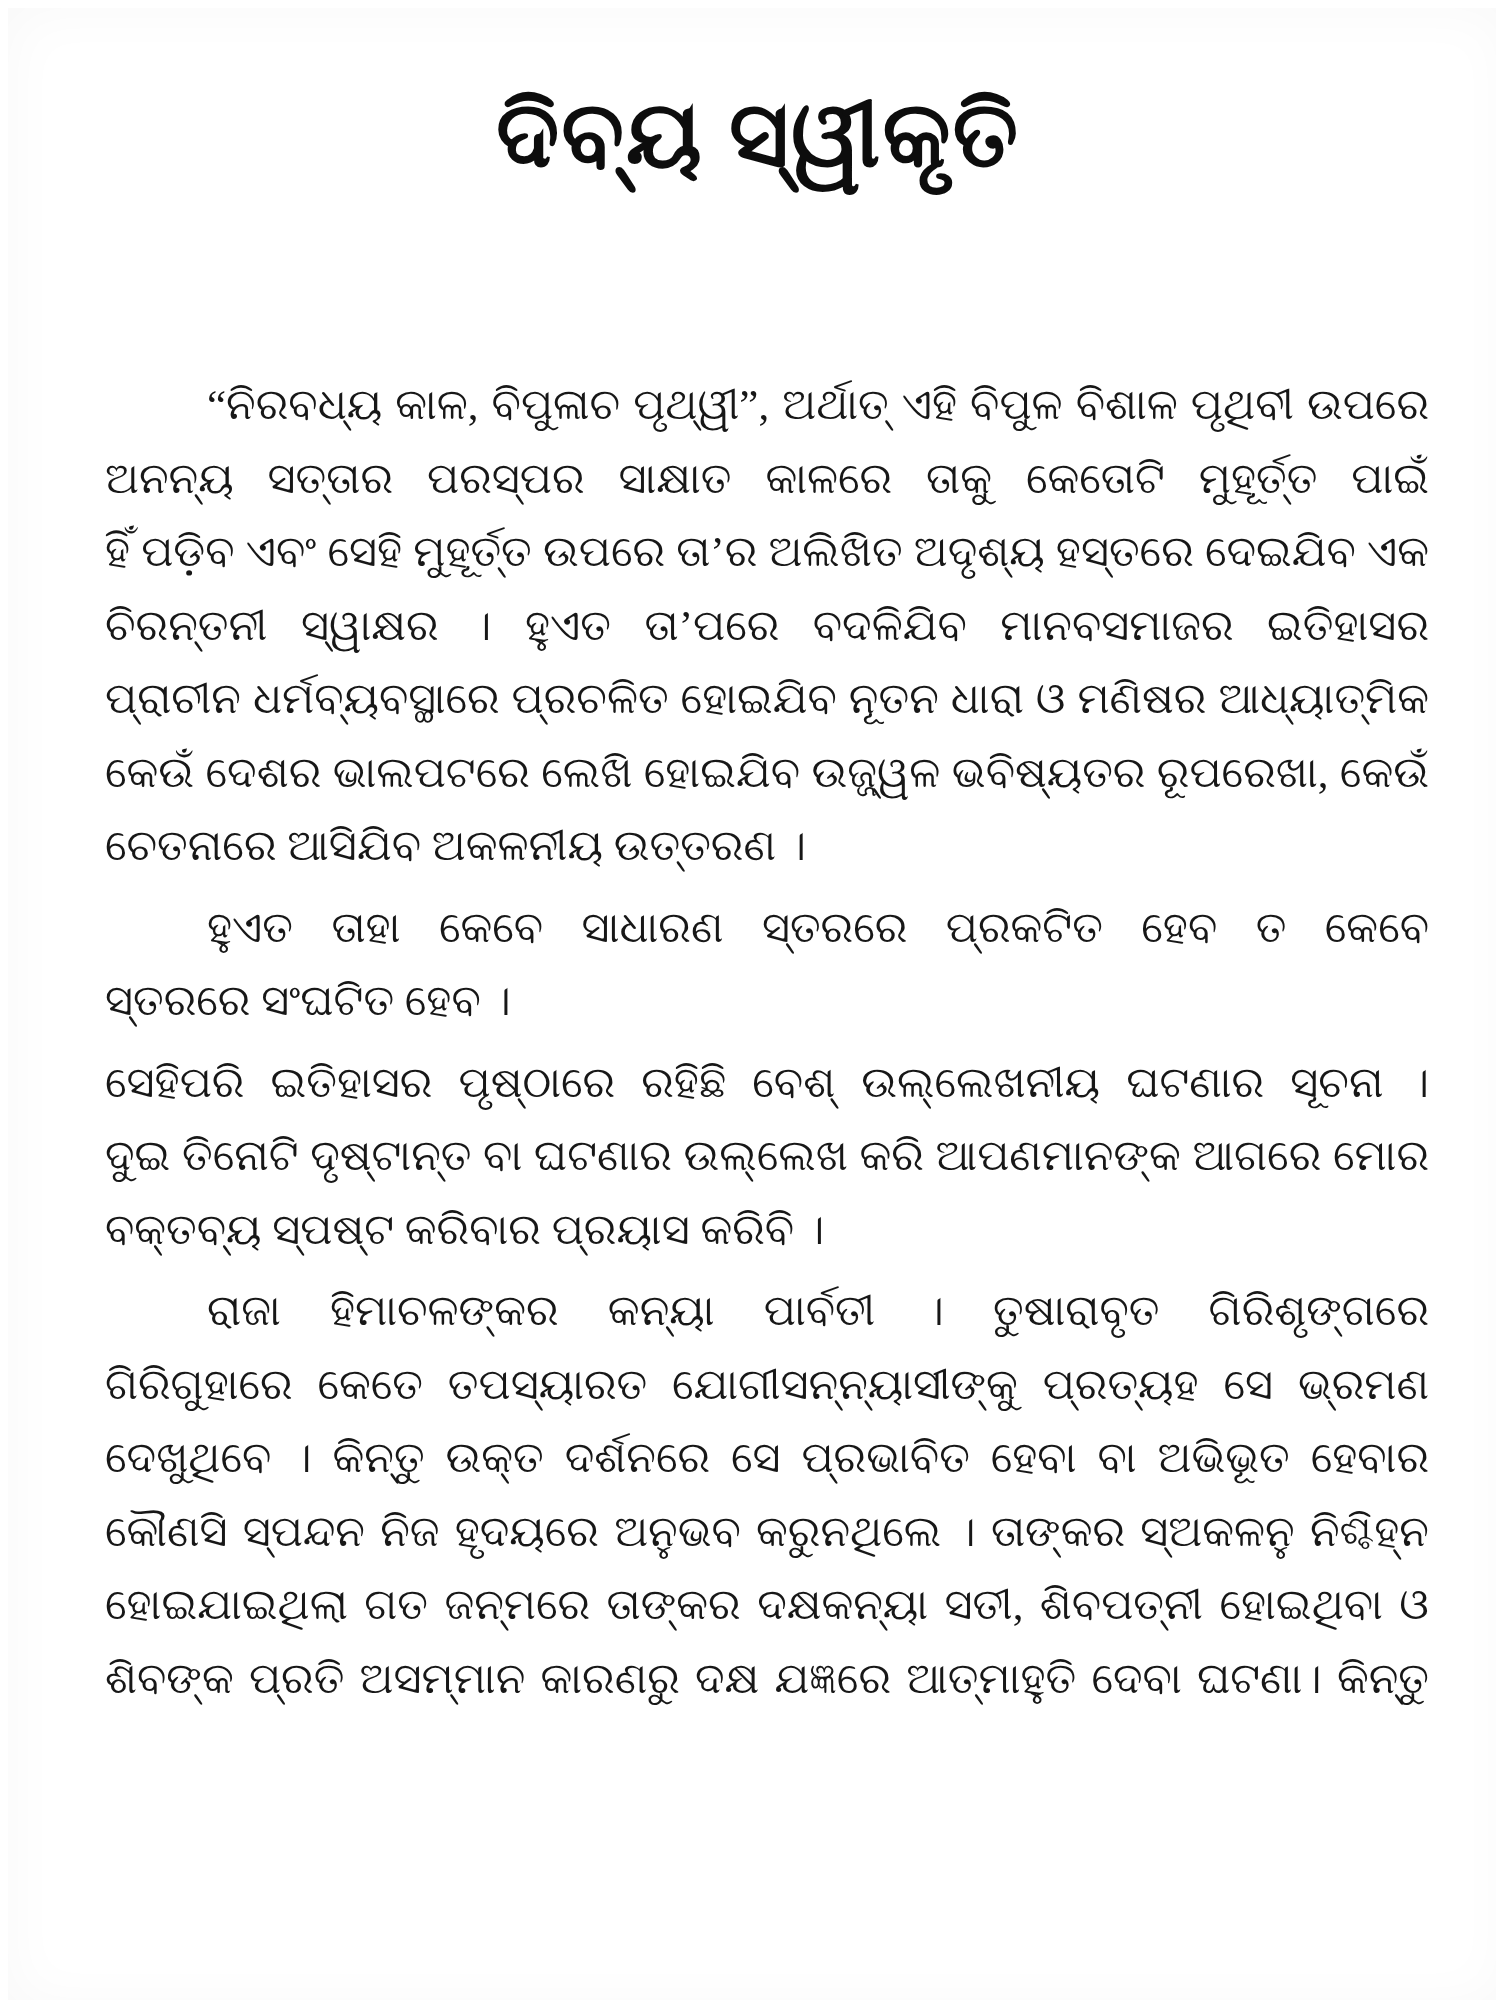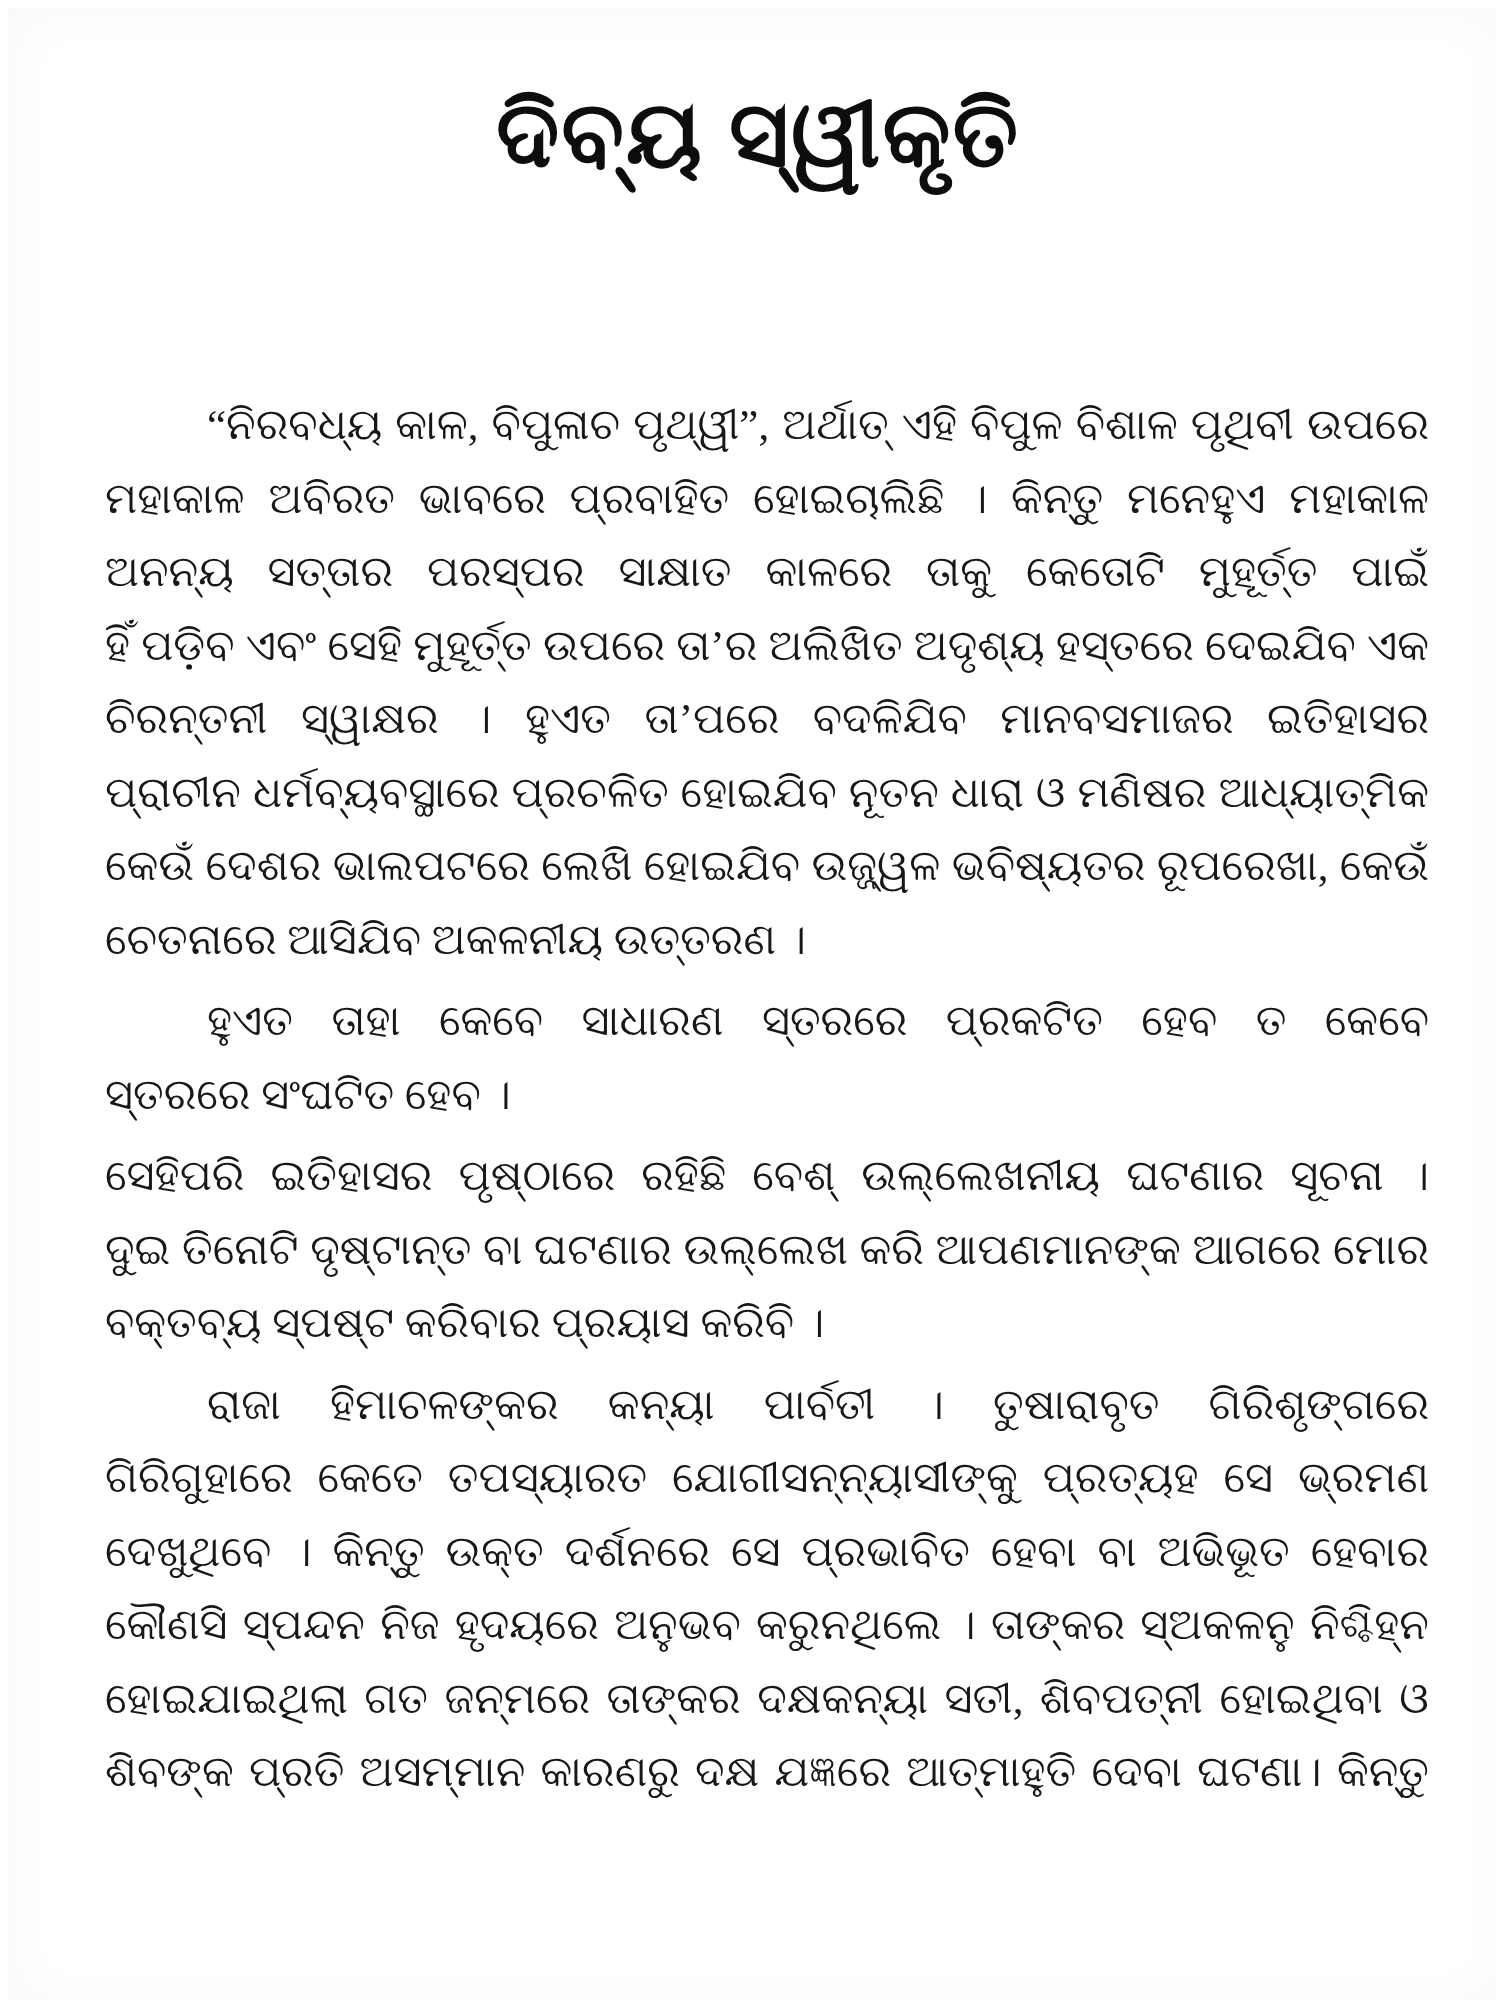--- a/index.html
+++ b/index.html
@@ -36,21 +36,21 @@
     text-align: center;
     font-size: 92px;
     line-height: 150px;
     font-weight: 700;
     letter-spacing: 2px;
     color: #0d0d0d;
   }
 
   .body-text {
     position: absolute;
-    top: 368px;
+    top: 348px;
     left: 85px;
     width: 1348px;
   }
 
   .para { margin: 0; }
 
   .line {
     font-size: 43px;
     line-height: 73.5px;
     height: 73.5px;
@@ -80,21 +80,20 @@
 <body>
 
 <div class="page">
 
   <h1 class="doc-title">ଦିବ୍ୟ ସ୍ୱୀକୃତି</h1>
 
   <div class="body-text">
 
     <div class="para">
       <div class="line just indent">“ନିରବଧ୍ୟ କାଳ, ବିପୁଳାଚ ପୃଥ୍ୱୀ”, ଅର୍ଥାତ୍ ଏହି ବିପୁଳ ବିଶାଳ ପୃଥିବୀ ଉପରେ</div>
-      <div class="line just">ମହାକାଳ ଅବିରତ ଭାବରେ ପ୍ରବାହିତ ହୋଇଚାଲିଛି । କିନ୍ତୁ ମନେହୁଏ ମହାକାଳ</div>
       <div class="line just">ଅନନ୍ୟ ସତ୍ତାର ପରସ୍ପର ସାକ୍ଷାତ କାଳରେ ତାକୁ କେତୋଟି ମୁହୂର୍ତ୍ତ ପାଇଁ ଅଟକିଯିବାକୁ</div>
       <div class="line just">ହିଁ ପଡ଼ିବ ଏବଂ ସେହି ମୁହୂର୍ତ୍ତ ଉପରେ ତା’ର ଅଲିଖିତ ଅଦୃଶ୍ୟ ହସ୍ତରେ ଦେଇଯିବ ଏକ</div>
       <div class="line just">ଚିରନ୍ତନୀ ସ୍ୱାକ୍ଷର । ହୁଏତ ତା’ପରେ ବଦଳିଯିବ ମାନବସମାଜର ଇତିହାସର ପଟ୍ଟଚିତ୍ର ।</div>
       <div class="line just">ପ୍ରାଚୀନ ଧର୍ମବ୍ୟବସ୍ଥାରେ ପ୍ରଚଳିତ ହୋଇଯିବ ନୂତନ ଧାରା ଓ ମଣିଷର ଆଧ୍ୟାତ୍ମିକ</div>
       <div class="line just">କେଉଁ ଦେଶର ଭାଲପଟରେ ଲେଖି ହୋଇଯିବ ଉଜ୍ଜ୍ୱଳ ଭବିଷ୍ୟତର ରୂପରେଖା, କେଉଁ</div>
       <div class="line end">ଚେତନାରେ ଆସିଯିବ ଅକଳନୀୟ ଉତ୍ତରଣ ।</div>
     </div>
 
     <div class="para">
       <div class="line just indent">ହୁଏତ ତାହା କେବେ ସାଧାରଣ ସ୍ତରରେ ପ୍ରକଟିତ ହେବ ତ କେବେ ଇନ୍ଦ୍ରିୟୋତ୍ତର</div>

